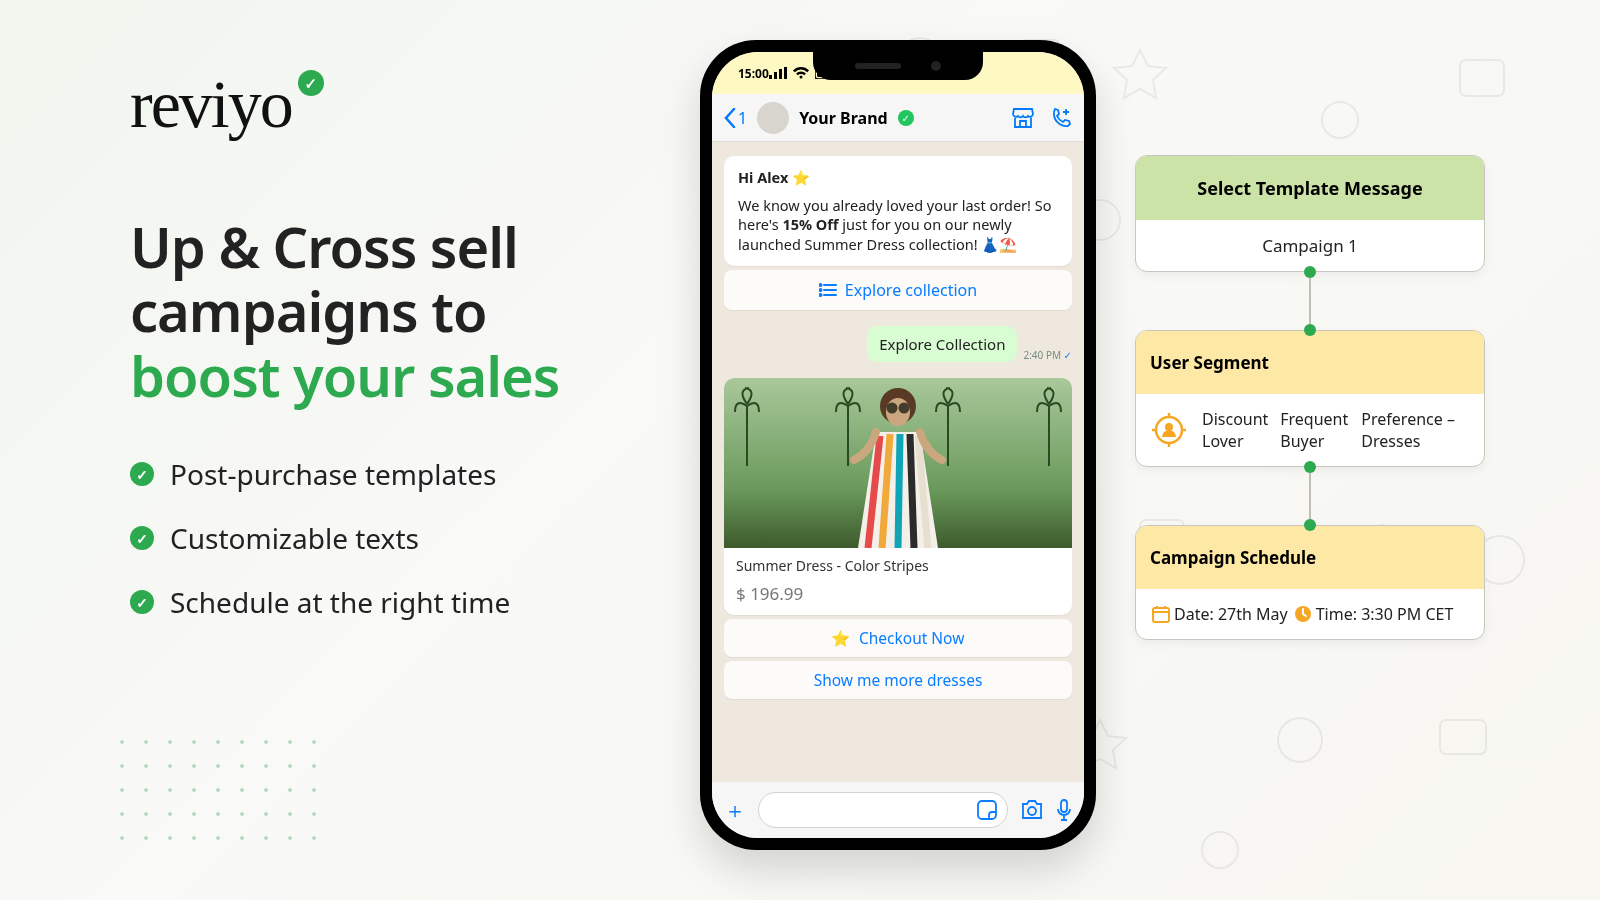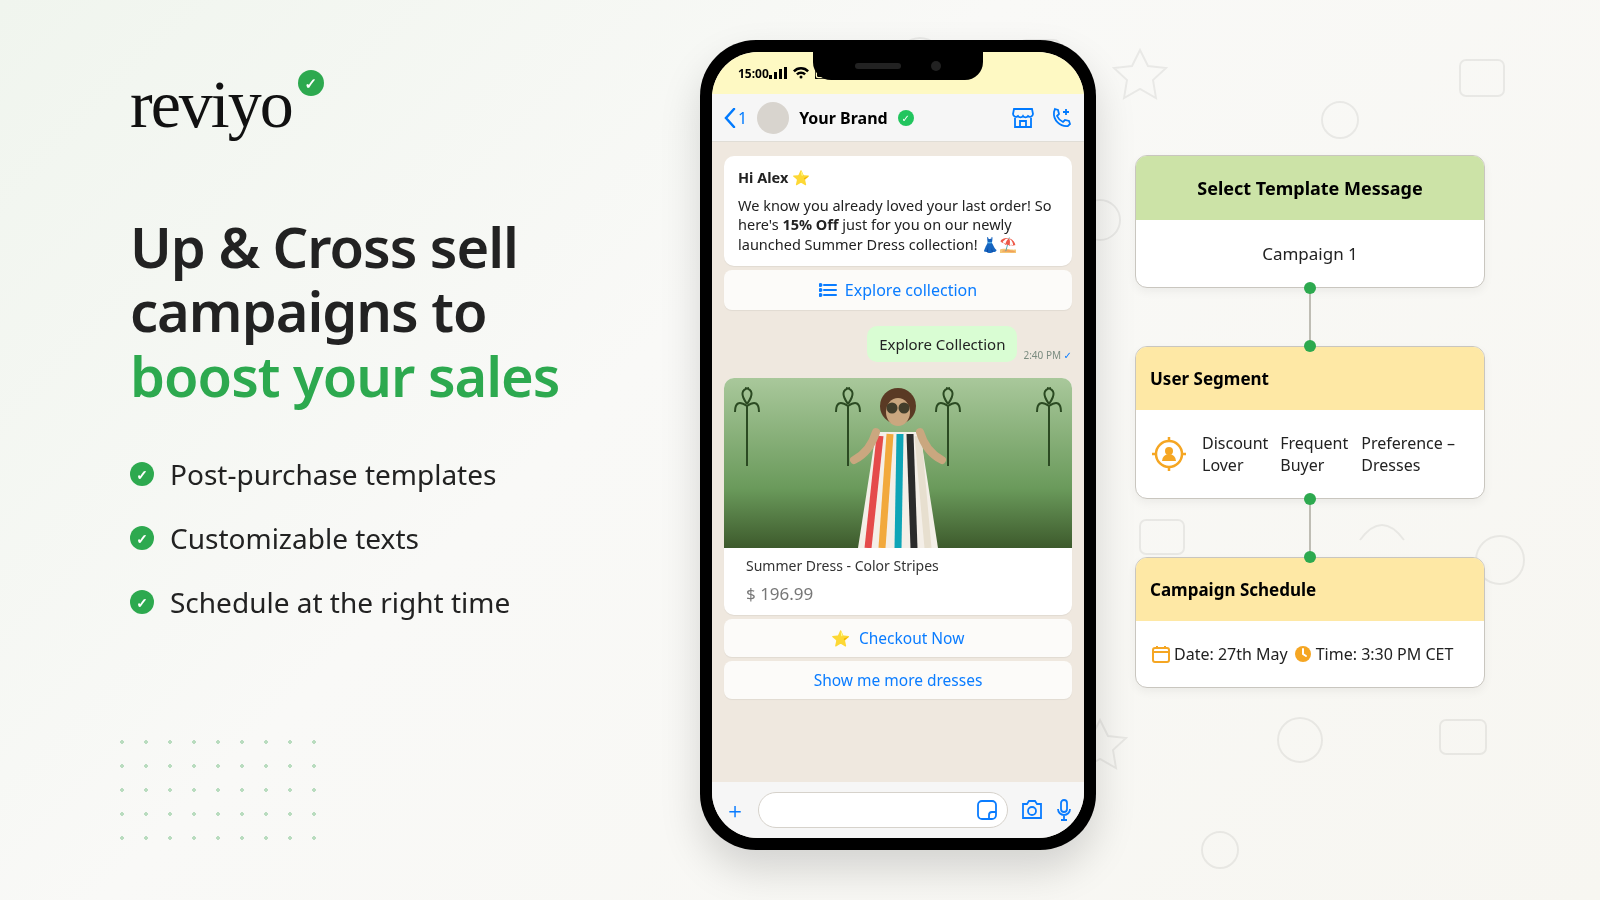--- a/index.html
+++ b/index.html
@@ -32,30 +32,30 @@
 .verify{width:16px;height:16px;border-radius:50%;background:#22c55e;color:#fff;font-size:10px;display:flex;align-items:center;justify-content:center}
 .chat-header .right{margin-left:auto;display:flex;align-items:center;gap:16px;color:#017afe}
 .chat-body{position:absolute;top:90px;bottom:56px;left:0;right:0;padding:14px 12px;overflow:hidden}
 .bubble{background:#fff;border-radius:10px;padding:12px 14px;font-size:14.5px;line-height:1.35;color:#222;box-shadow:0 1px 1px rgba(0,0,0,.06)}
 .btn-row{margin-top:4px;background:#fcfbf9;border-radius:8px;height:40px;display:flex;align-items:center;justify-content:center;gap:8px;color:#0a7cff;font-size:16px;box-shadow:0 1px 1px rgba(0,0,0,.06)}
 .reply{margin-top:16px;display:flex;justify-content:flex-end;align-items:flex-end;gap:6px}
 .reply .chip{background:#d9fdd3;border-radius:10px;padding:8px 12px;font-size:15px;color:#222}
 .reply .meta{font-size:10px;color:#7b8c80}
 .product{margin-top:16px;background:#fff;border-radius:10px;overflow:hidden;box-shadow:0 1px 1px rgba(0,0,0,.06)}
 .product-img{width:100%;height:170px;background:linear-gradient(180deg,#a9c89b 0%,#6a9a5b 65%,#3d5a2c 100%);position:relative;display:flex;align-items:flex-end;justify-content:center}
-.product .info{padding:8px 22px 10px;font-size:14px;color:#333}
+.product .info{padding:8px 12px 10px;font-size:14px;color:#333}
 .product .price{color:#777;font-size:17px;margin-top:7px}
 .btn-full{margin-top:4px;background:#fcfbf9;border-radius:8px;height:38px;display:flex;align-items:center;justify-content:center;gap:8px;color:#0a7cff;font-size:15.5px;box-shadow:0 1px 1px rgba(0,0,0,.06)}
 .chat-input{position:absolute;bottom:0;left:0;right:0;height:56px;background:#f6f6f6;display:flex;align-items:center;padding:0 12px;gap:12px;color:#0a7cff;font-size:22px}
 .chat-input .field{flex:1;height:36px;border-radius:18px;border:1.5px solid #d6d2cb;background:#fff;position:relative}
 .chat-input .sticker{position:absolute;right:10px;top:50%;transform:translateY(-50%);width:20px;height:20px;color:#0a7cff}
 .flow{position:absolute;left:1135px;top:155px;width:350px}
 .card{background:#fff;border:1px solid #c9c6bf;border-radius:12px;overflow:hidden;box-shadow:0 4px 10px rgba(0,0,0,.05)}
 .card .hdr{padding:20px 14px;font-weight:700;font-size:17px;text-align:left}
-.card .body{padding:22px 16px;display:flex;align-items:center;gap:16px;font-size:16px;color:#222}
+.card .body{padding:14px 16px;display:flex;align-items:center;gap:16px;font-size:16px;color:#222}
 .card .body .lines{display:flex;flex-direction:row;gap:2px}
 .card.c1 .hdr{background:#cce3a7;text-align:center;font-size:18px}
 .card.c1 .body{justify-content:center;font-size:17px}
 .card.cY .hdr{background:#fee8a5}
 .connector{height:58px;width:2px;background:#bfbdb4;margin:0 auto;position:relative}
 .connector::before,.connector::after{content:"";position:absolute;left:50%;transform:translateX(-50%);width:12px;height:12px;border-radius:50%;background:#2da94f}
 .connector::before{top:-6px}.connector::after{bottom:-6px}
 .seg-icon{width:34px;height:34px;flex:none}
 .small-ic{width:18px;height:18px;flex:none}
 .row{display:flex;align-items:center;gap:4px}

